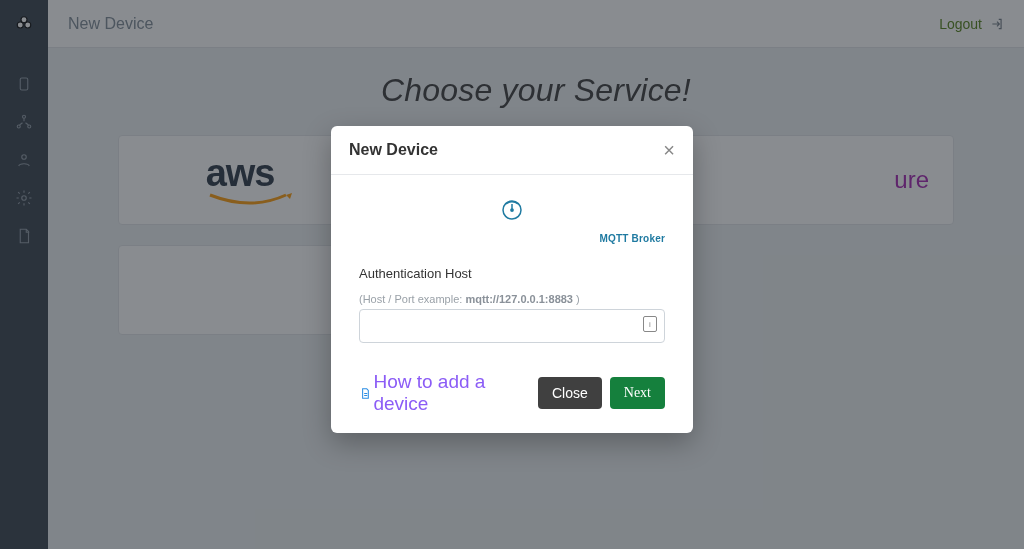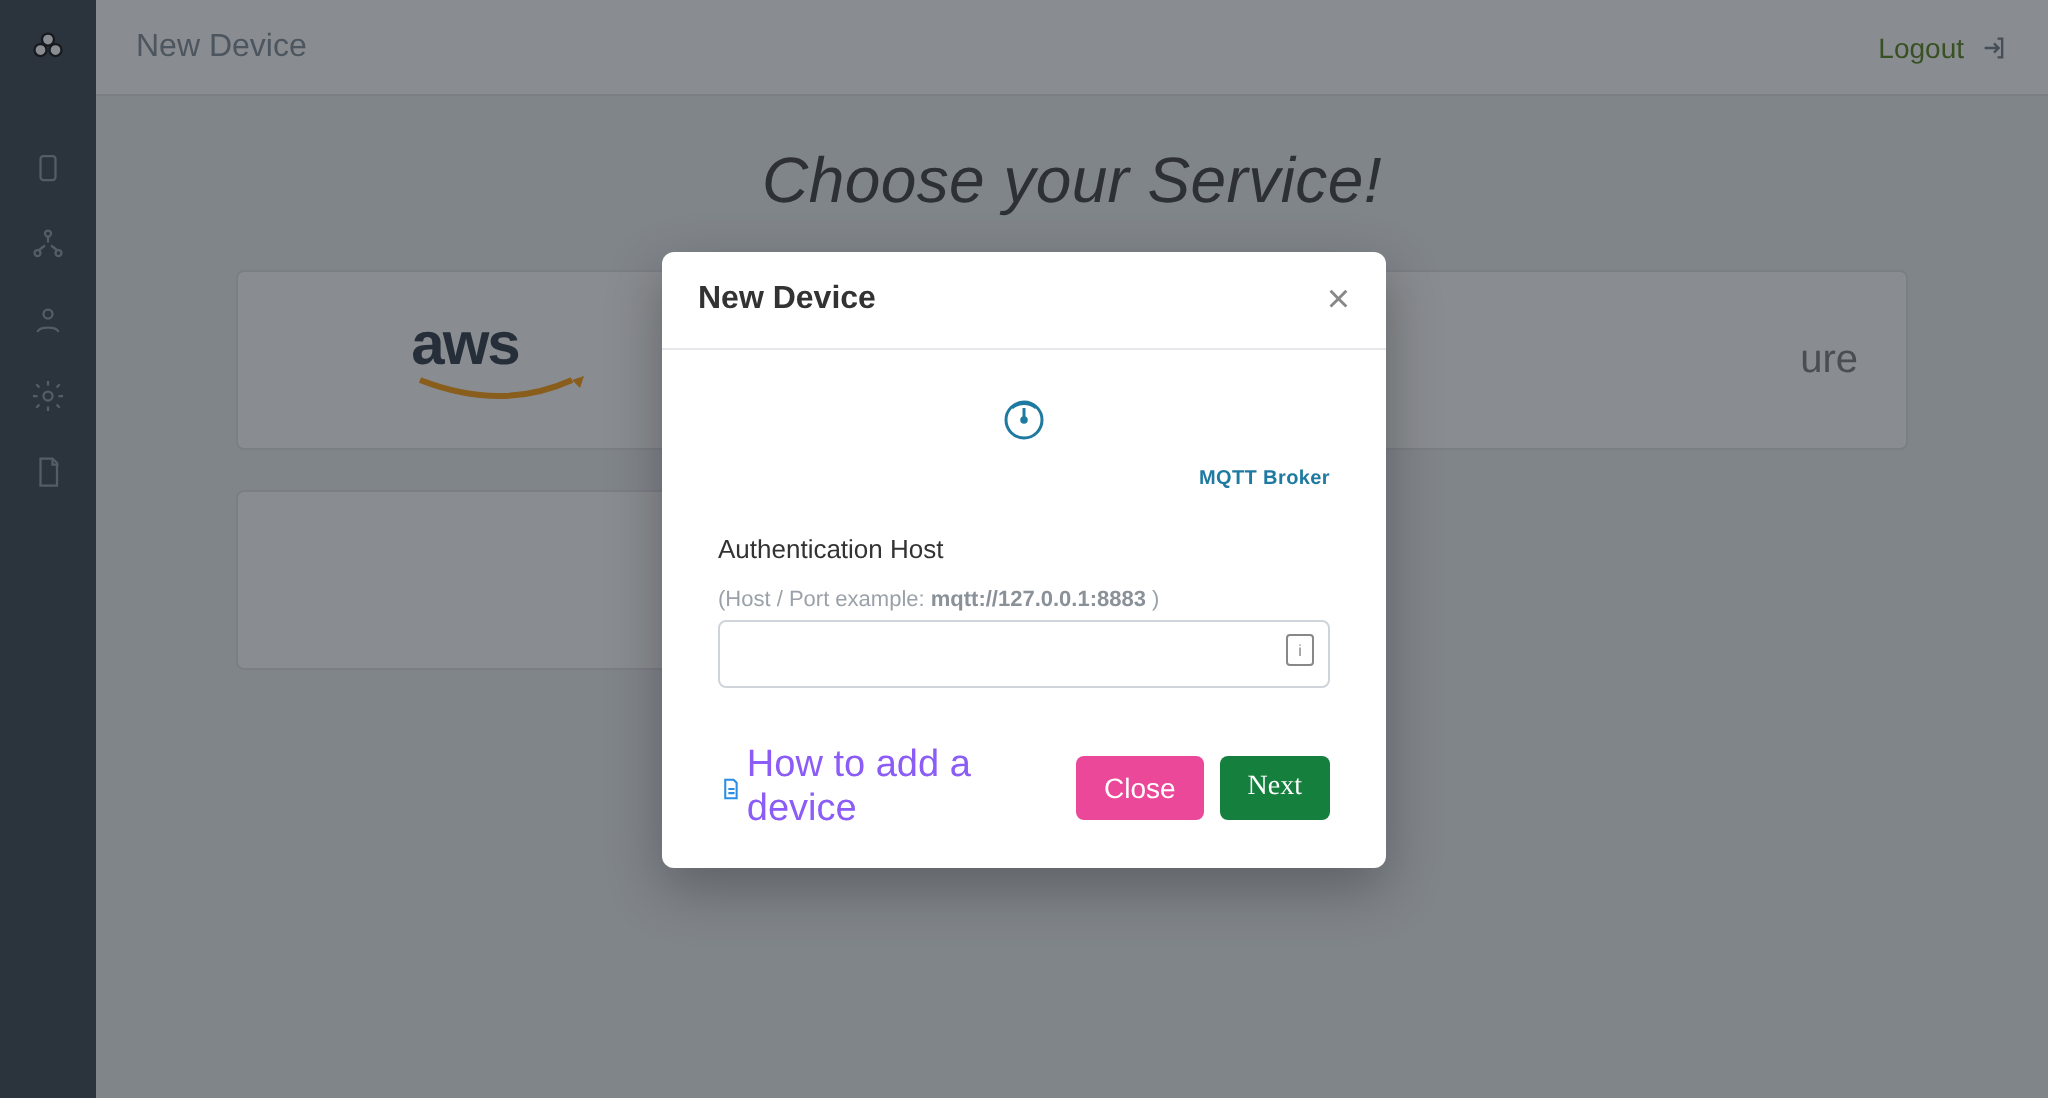--- a/index.html
+++ b/index.html
@@ -80,30 +80,30 @@
 .host-badge { position:absolute; right:8px; top:50%; transform:translateY(-50%); width:14px; height:16px; border:1px solid #888; border-radius:2px; display:flex; align-items:center; justify-content:center; font-size:8px; color:#888; }
 
 .modal-footer {
   display:flex; align-items:center; justify-content:space-between;
   padding:12px 28px 18px; margin-top:6px;
 }
 .howto { color:#8b5cf6; font-size:19px; display:flex; align-items:center; gap:2px; cursor:pointer; }
 .howto svg { width:13px; height:13px; stroke:#2b8de4; fill:none; stroke-width:2; }
 .footer-buttons { display:flex; gap:8px; }
 .btn { height:32px; padding:0 14px; border:none; border-radius:4px; font-size:14px; cursor:pointer; }
-.btn-close { background:#ec4899; color:#fff; }
+.btn-close { background:#404040; color:#fff; }
 .btn-next { background:#15803d; color:#fff;font-family:Liberation Serif, serif; }
 
 
 .aws-logo { font-family: sans-serif; }
-.aws-text { font-weight:700; font-size:30px; color:#232f3e; letter-spacing:-1px; }
+.aws-text { font-weight:700; font-size:38px; color:#232f3e; letter-spacing:-1px; }
 .aws-arrow { display:block; width:90px; height:18px; margin-top:-4px; }
 .gc-circle { width:22px; height:22px; }
 .sap-logo { width:72px; height:36px; }
-.azure-frag { color:#737373; font-size:20px; font-weight:500; }
+.azure-frag { color:#a21caf; font-size:24px; font-weight:500; }
 </style>
 </head>
 <body>
 
 <div class="sidebar">
   <div class="sidebar-logo">
     <svg viewBox="0 0 24 20">
         <circle cx="7" cy="14" r="4" fill="#fff"></circle>
         <circle cx="17" cy="14" r="4" fill="#fff"></circle>
         <circle cx="12" cy="7" r="4" fill="#fff"></circle>

